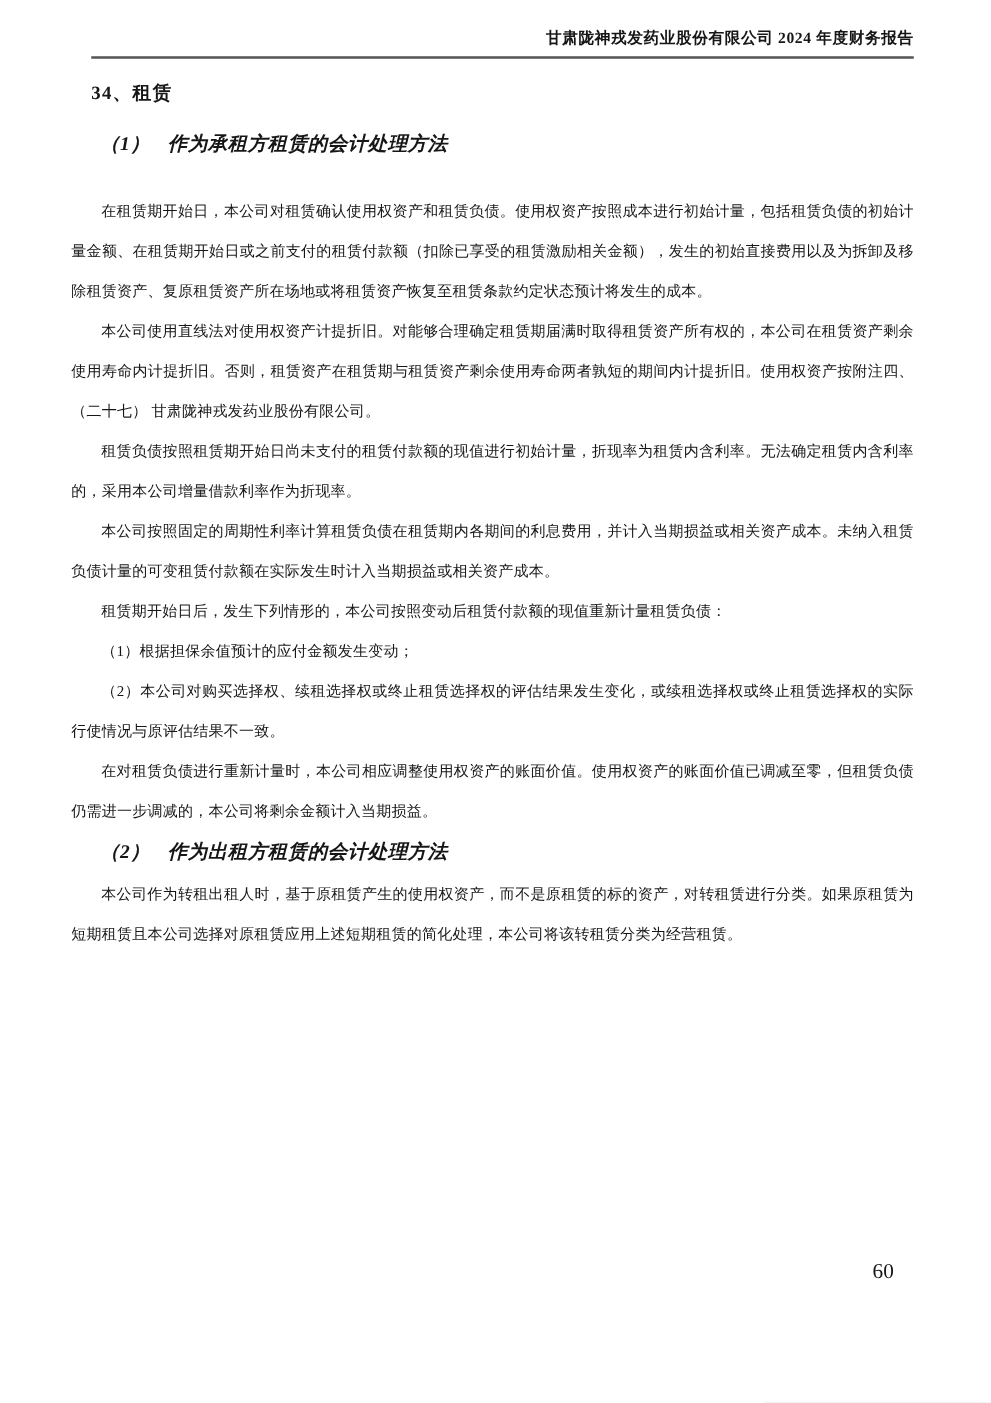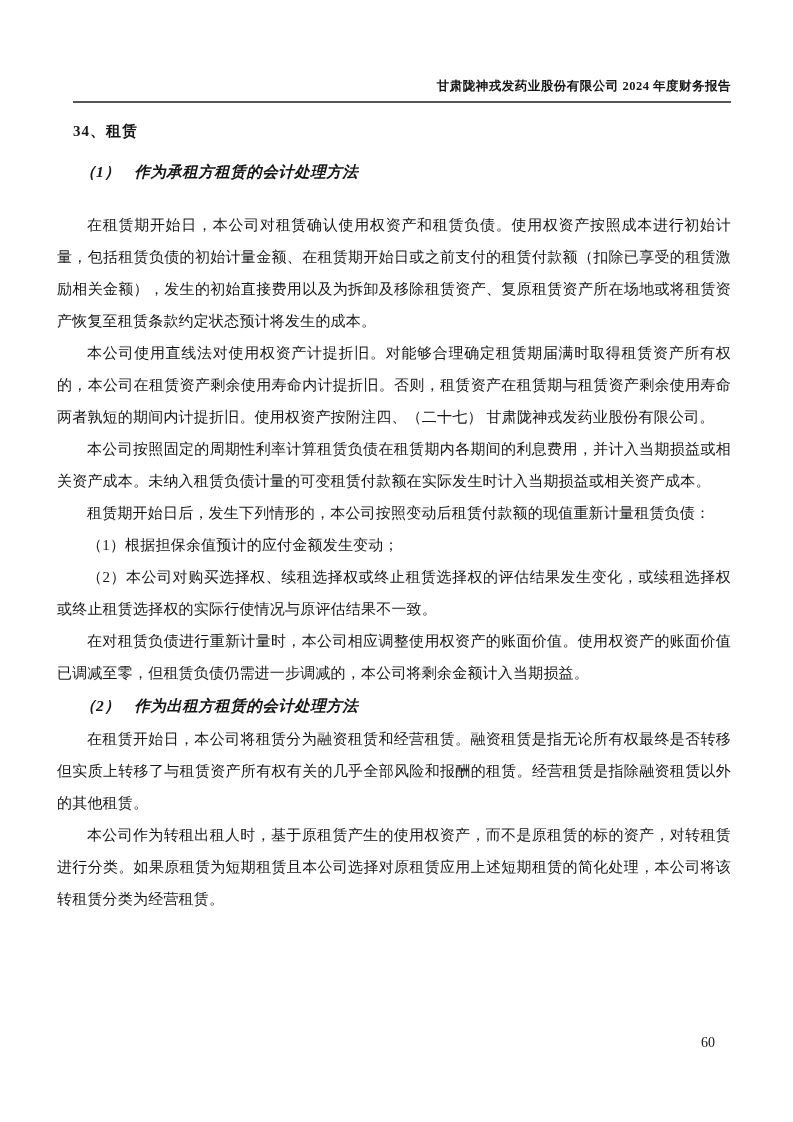--- a/index.html
+++ b/index.html
@@ -9,21 +9,21 @@
     height: 1122px;
     margin: 0 auto;
     background: #ffffff;
     font-family: "Liberation Serif", "DejaVu Serif", serif;
     color: #161616;
     box-sizing: border-box;
     overflow: hidden;
   }
   .header {
     margin: 0 62px 0 73px;
-    padding-top: 80px;
+    padding-top: 24px;
     text-align: right;
     font-weight: bold;
     font-size: 12.5px;
     line-height: 1.1;
     letter-spacing: 0.5px;
     white-space: nowrap;
   }
   .header-rule {
     margin: 7px 62px 0 73px;
     height: 0;
@@ -46,31 +46,31 @@
     line-height: 1;
     letter-spacing: 0.5px;
     font-style: italic;
   }
   .subsection-heading.first { margin: 25px 0 30px 23px; }
   .subsection-heading.second { margin: 9px 0 9px 23px; }
   .subsection-heading .num { margin-right: 14px; }
   .body-text { margin: 0; }
   .body-text p {
     margin: 0;
-    font-size: 15px;
+    font-size: 12px;
     line-height: 32px;
     text-align: justify;
     text-indent: 2em;
     letter-spacing: 0.2px;
   }
   .page-number {
     position: absolute;
-    top: 1036px;
+    top: 1008px;
     right: 78px;
-    font-size: 14px;
+    font-size: 17px;
     line-height: 1;
   }
 </style>
 </head>
 <body>
 
 <div class="page">
 
   <div class="header">
     <span>甘肃陇神戎发药业股份有限公司 2024 年度财务报告</span>
@@ -81,33 +81,33 @@
 
     <div class="section-heading">34、租赁</div>
 
     <div class="subsection-heading first">
       <span class="num">（1）</span><span>作为承租方租赁的会计处理方法</span>
     </div>
 
     <div class="body-text">
       <p>在租赁期开始日，本公司对租赁确认使用权资产和租赁负债。使用权资产按照成本进行初始计量，包括租赁负债的初始计量金额、在租赁期开始日或之前支付的租赁付款额（扣除已享受的租赁激励相关金额），发生的初始直接费用以及为拆卸及移除租赁资产、复原租赁资产所在场地或将租赁资产恢复至租赁条款约定状态预计将发生的成本。</p>
       <p>本公司使用直线法对使用权资产计提折旧。对能够合理确定租赁期届满时取得租赁资产所有权的，本公司在租赁资产剩余使用寿命内计提折旧。否则，租赁资产在租赁期与租赁资产剩余使用寿命两者孰短的期间内计提折旧。使用权资产按附注四、（二十七） 甘肃陇神戎发药业股份有限公司。</p>
+      <p>租赁负债按照租赁期开始日尚未支付的租赁付款额的现值进行初始计量，折现率为租赁内含利率。无法确定租赁内含利率的，采用本公司增量借款利率作为折现率。</p>
       <p>本公司按照固定的周期性利率计算租赁负债在租赁期内各期间的利息费用，并计入当期损益或相关资产成本。未纳入租赁负债计量的可变租赁付款额在实际发生时计入当期损益或相关资产成本。</p>
       <p>租赁期开始日后，发生下列情形的，本公司按照变动后租赁付款额的现值重新计量租赁负债：</p>
       <p>（1）根据担保余值预计的应付金额发生变动；</p>
       <p>（2）本公司对购买选择权、续租选择权或终止租赁选择权的评估结果发生变化，或续租选择权或终止租赁选择权的实际行使情况与原评估结果不一致。</p>
       <p>在对租赁负债进行重新计量时，本公司相应调整使用权资产的账面价值。使用权资产的账面价值已调减至零，但租赁负债仍需进一步调减的，本公司将剩余金额计入当期损益。</p>
     </div>
 
     <div class="subsection-heading second">
       <span class="num">（2）</span><span>作为出租方租赁的会计处理方法</span>
     </div>
 
     <div class="body-text">
-      <p>在租赁开始日，本公司将租赁分为融资租赁和经营租赁。融资租赁是指无论所有权最终是否转移但实质上转移了与租赁资产所有权有关的几乎全部风险和报酬的租赁。经营租赁是指除融资租赁以外的其他租赁。</p>
       <p>本公司作为转租出租人时，基于原租赁产生的使用权资产，而不是原租赁的标的资产，对转租赁进行分类。如果原租赁为短期租赁且本公司选择对原租赁应用上述短期租赁的简化处理，本公司将该转租赁分类为经营租赁。</p>
     </div>
 
   </div>
 
   <div class="page-number">60</div>
 
 </div>
 
 </body></html>

